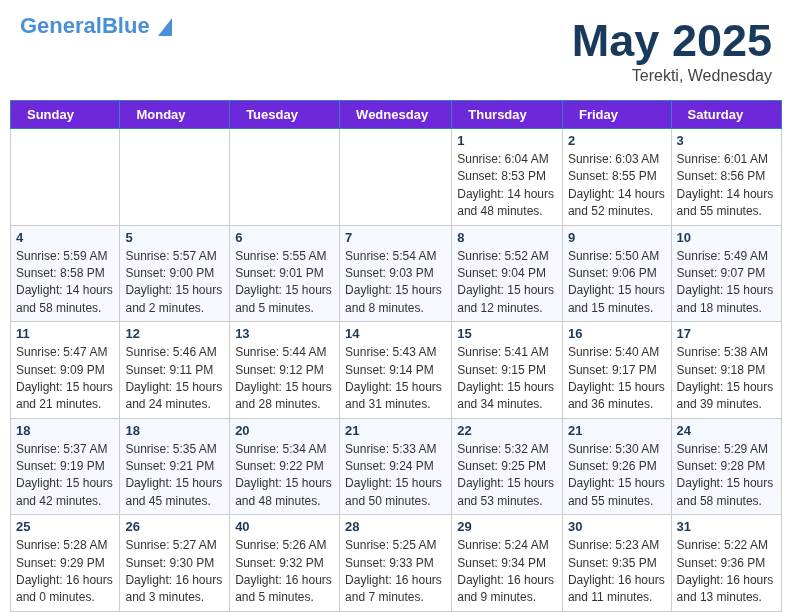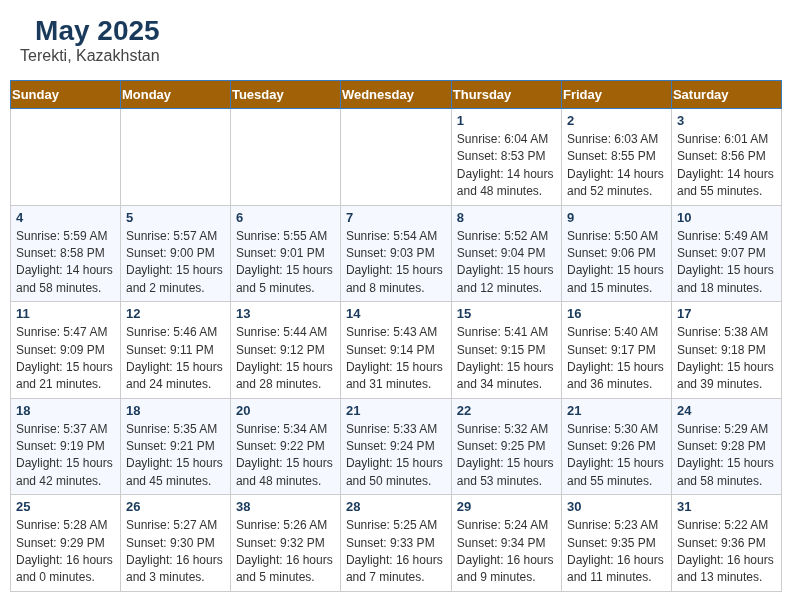--- a/index.html
+++ b/index.html
@@ -28,37 +28,37 @@
       color: #1a3a5c;
       line-height: 1;
     }
     .logo-text span {
       color: #4a90d9;
     }
     .title-block {
       text-align: right;
     }
     .main-title {
-      font-size: 28px;
+      font-size: 45px;
       font-weight: bold;
       color: #1a3a5c;
     }
     .subtitle {
       font-size: 16px;
       color: #444;
     }
     .calendar {
       width: 100%;
       border-collapse: collapse;
       font-size: 11px;
     }
     .calendar th {
-      background-color: #a16207;
+      background-color: #6d28d9;
       color: #fff;
-      padding: 6px 1px;
+      padding: 6px 16px;
       text-align: left;
       font-size: 13px;
       font-weight: bold;
       border: 1px solid #3a7abf;
       margin-top: 28px;
     }
     .calendar td {
       border: 1px solid #ccc;
       vertical-align: top;
       padding: 4px 5px;
@@ -84,23 +84,29 @@
       background: #f9f9f9;
     }
     .week-row td {
       height: 90px;
     }
   </style>
 </head>
 <body>
 
 <div class="header">
+  <div class="logo">
+    <div class="logo-text">
+      <span>General</span><span style="color:#4a90d9;">Blue</span>
+      <span style="display:inline-block;width:0;height:0;border-left:14px solid transparent;border-right:0px solid transparent;border-bottom:18px solid #4a90d9;margin-left:2px;vertical-align:middle;"></span>
+    </div>
+  </div>
   <div class="title-block">
     <div class="main-title">May 2025</div>
-    <div class="subtitle">Terekti, Kazakhstan</div>
+    <div class="subtitle">Terekti, Wednesday</div>
   </div>
 </div>
 
 <table class="calendar">
   <thead>
     <tr>
     <th>Sunday</th>
         <th>Monday</th>
         <th>Tuesday</th>
         <th>Wednesday</th>
@@ -221,21 +227,21 @@
       <tr class="week-row">
         <td>
           <div class="day-number">25</div>
           <div class="day-info">Sunrise: 5:28 AM<br>Sunset: 9:29 PM<br>Daylight: 16 hours and 0 minutes.</div>
         </td>
         <td>
           <div class="day-number">26</div>
           <div class="day-info">Sunrise: 5:27 AM<br>Sunset: 9:30 PM<br>Daylight: 16 hours and 3 minutes.</div>
         </td>
         <td>
-          <div class="day-number">38</div>
+          <div class="day-number">40</div>
           <div class="day-info">Sunrise: 5:26 AM<br>Sunset: 9:32 PM<br>Daylight: 16 hours and 5 minutes.</div>
         </td>
         <td>
           <div class="day-number">28</div>
           <div class="day-info">Sunrise: 5:25 AM<br>Sunset: 9:33 PM<br>Daylight: 16 hours and 7 minutes.</div>
         </td>
         <td>
           <div class="day-number">29</div>
           <div class="day-info">Sunrise: 5:24 AM<br>Sunset: 9:34 PM<br>Daylight: 16 hours and 9 minutes.</div>
         </td>

